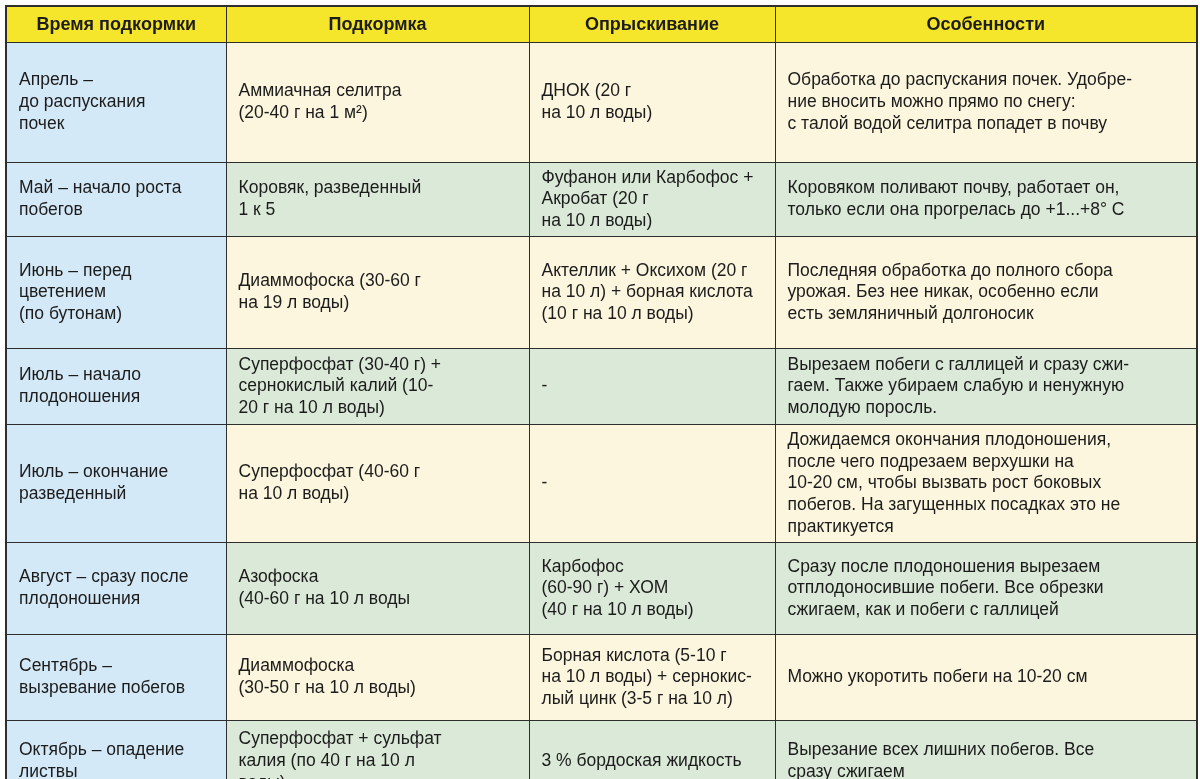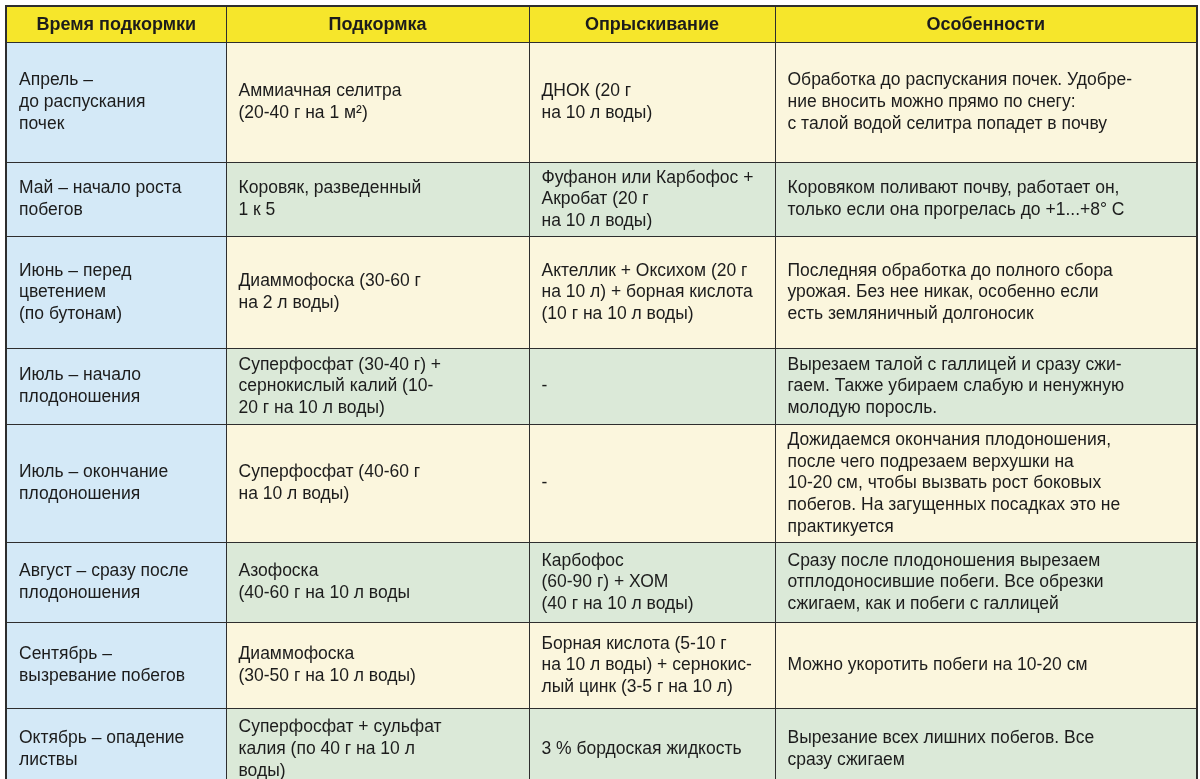--- a/index.html
+++ b/index.html
@@ -45,21 +45,21 @@
   td.time{background:var(--time-col-bg);}
   tr.tint-cream td:not(.time){background:var(--row-cream-bg);}
   tr.tint-green td:not(.time){background:var(--row-green-bg);}
   td.center{text-align:center;padding-left:4px;}
   tr.r-hdr{height:36px;margin-left:41px;}
   tr.r-0{height:120px;}
   tr.r-1{height:56px;}
   tr.r-2{height:112px;}
   tr.r-3{height:76px;border-radius:12px;}
   tr.r-4{height:118px;}
-  tr.r-5{height:80px;}
+  tr.r-5{height:92px;}
   tr.r-6{height:86px;}
   tr.r-7{height:82px;padding-left:44px;}
 </style>
 </head>
 <body>
 
 <table class="schedule">
   <colgroup>
     <col style="width:220px">
     <col style="width:303px">
@@ -96,42 +96,42 @@
 Акробат (20 г
 на 10 л воды)</td>
       <td>Коровяком поливают почву, работает он,
 только если она прогрелась до +1...+8° С</td>
     </tr>
     <tr class="r-2 tint-cream">
       <td class="time">Июнь – перед
 цветением
 (по бутонам)</td>
       <td>Диаммофоска (30-60 г
-на 2 л воды)</td>
+на 19 л воды)</td>
       <td>Актеллик + Оксихом (20 г
 на 10 л) + борная кислота
 (10 г на 10 л воды)</td>
       <td>Последняя обработка до полного сбора
 урожая. Без нее никак, особенно если
 есть земляничный долгоносик</td>
     </tr>
     <tr class="r-3 tint-green">
       <td class="time">Июль – начало
 плодоношения</td>
       <td>Суперфосфат (30-40 г) +
 сернокислый калий (10-
 20 г на 10 л воды)</td>
       <td class="center">-</td>
-      <td>Вырезаем талой с галлицей и сразу сжи-
+      <td>Вырезаем побеги с галлицей и сразу сжи-
 гаем. Также убираем слабую и ненужную
 молодую поросль.</td>
     </tr>
     <tr class="r-4 tint-cream">
       <td class="time">Июль – окончание
-плодоношения</td>
+разведенный</td>
       <td>Суперфосфат (40-60 г
 на 10 л воды)</td>
       <td class="center">-</td>
       <td>Дожидаемся окончания плодоношения,
 после чего подрезаем верхушки на
 10-20 см, чтобы вызвать рост боковых
 побегов. На загущенных посадках это не
 практикуется</td>
     </tr>
     <tr class="r-5 tint-green">

